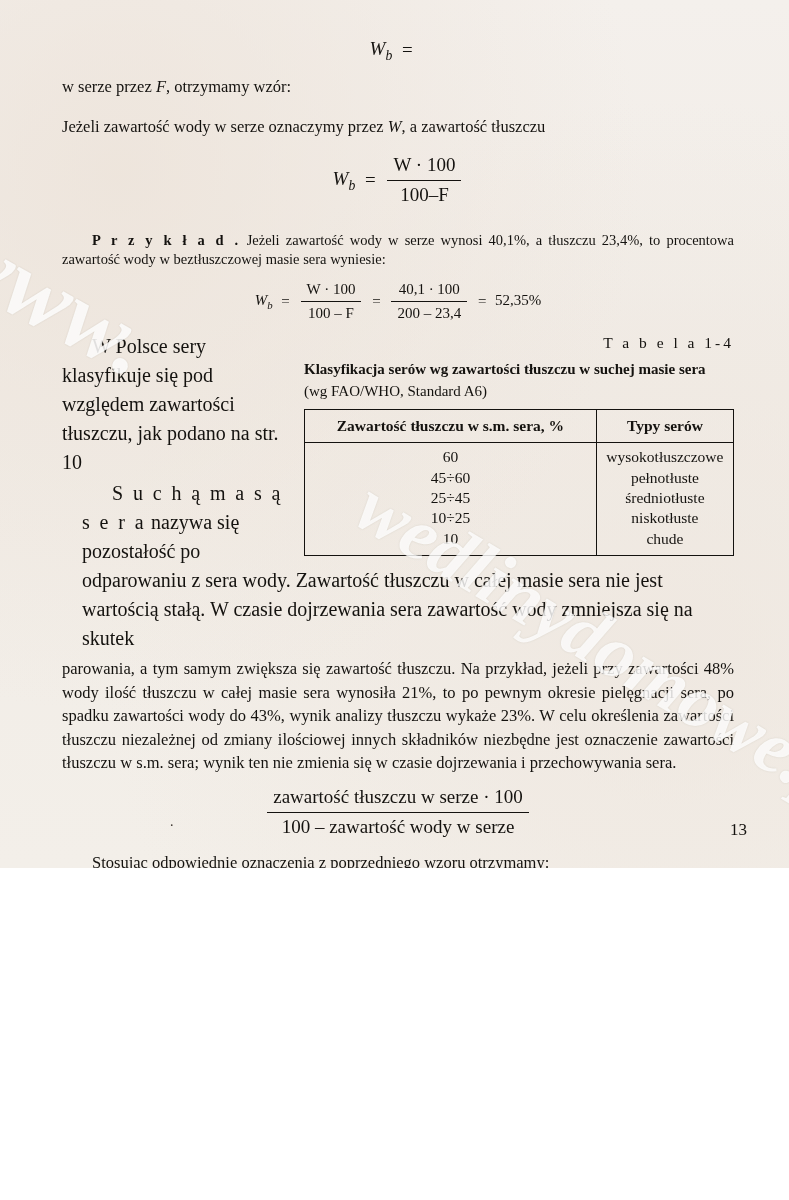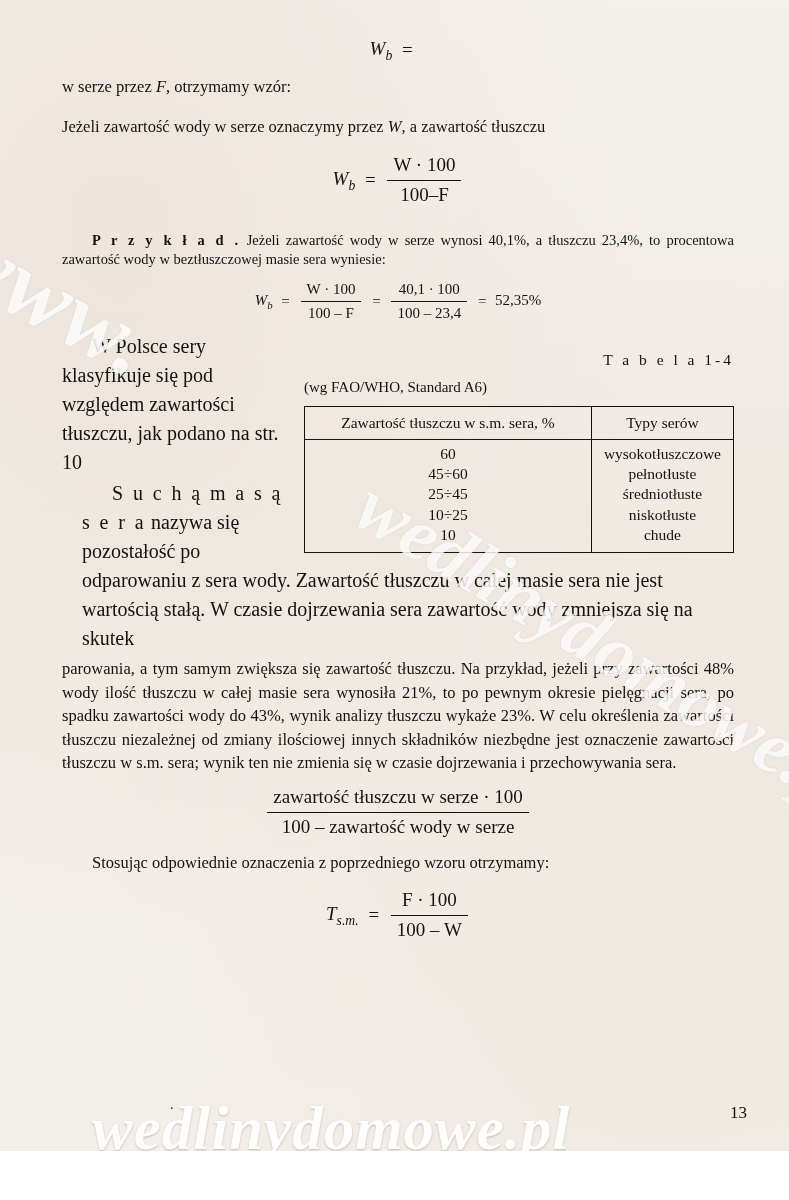--- a/index.html
+++ b/index.html
@@ -6,21 +6,21 @@
     margin: 0;
     padding: 0;
     background: #ffffff;
   }
   body {
     font-family: "Liberation Serif", serif;
   }
   .page {
     position: relative;
     width: 789px;
-    height: 1151px;
+    height: 868px;
     background: #f2eee9;
     overflow: hidden;
   }
   
   .paper-tint {
     position: absolute;
     inset: 0;
     background:
       radial-gradient(ellipse at 15% 20%, rgba(236,226,216,0.75) 0%, rgba(244,240,235,0) 55%),
       radial-gradient(ellipse at 85% 75%, rgba(238,230,222,0.7) 0%, rgba(244,240,235,0) 60%),
@@ -130,21 +130,21 @@
   }
   .bold { font-weight: bold; }
 
   
   .wrap-area {
     margin-top: 8px;
   }
   .table-box {
     float: right;
     width: 430px;
-    margin: 17px 0 8px 14px;
+    margin: 0 0 8px 14px;
   }
   .tab-label {
     text-align: right;
     letter-spacing: 3px;
     font-size: 15.5px;
     margin-bottom: 6px;
   }
   .tab-title {
     font-weight: bold;
     font-size: 15px;
@@ -161,21 +161,21 @@
     border-collapse: collapse;
     width: 100%;
     font-size: 15.5px;
   }
   table.cheese th, table.cheese td {
     border: 1.3px solid #14120f;
     text-align: center;
     padding: 3px 4px;
   }
   table.cheese th {
-    font-weight: normal;
+    font-weight: bold;
     padding: 5px 20px;
   }
   table.cheese td.col {
     padding: 4px 4px 6px;
     line-height: 1.32;
     vertical-align: top;
   }
   .left-col {
     font-size: 20px;
     line-height: 1.45;
@@ -240,32 +240,33 @@
     <div class="formula f3" style="margin-top:10px;margin-bottom:8px;">
       <span class="var">W</span><span class="sub">b</span>
       <span class="eq">=</span>
       <span class="frac">
         <span class="num">W · 100</span>
         <span class="den">100 – F</span>
       </span>
       <span class="eq">=</span>
       <span class="frac">
         <span class="num">40,1 · 100</span>
-        <span class="den">100 – 23,4</span>
+        <span class="den">200 – 23,4</span>
       </span>
       <span class="eq">=</span>
       <span>52,35%</span>
     </div>
 
 
 
     <div class="wrap-area clearfix">
 
       <div class="table-box">
         <div class="tab-label">T a b e l a   1-4</div>
+        <div class="tab-title">Klasyfikacja serów wg zawartości tłuszczu w suchej masie sera</div>
         <div class="tab-sub">(wg FAO/WHO, Standard A6)</div>
         <table class="cheese">
           <thead>
             <tr>
               <th>Zawartość tłuszczu w s.m. sera, %</th>
               <th>Typy serów</th>
             </tr>
           </thead>
           <tbody>
             <tr>

